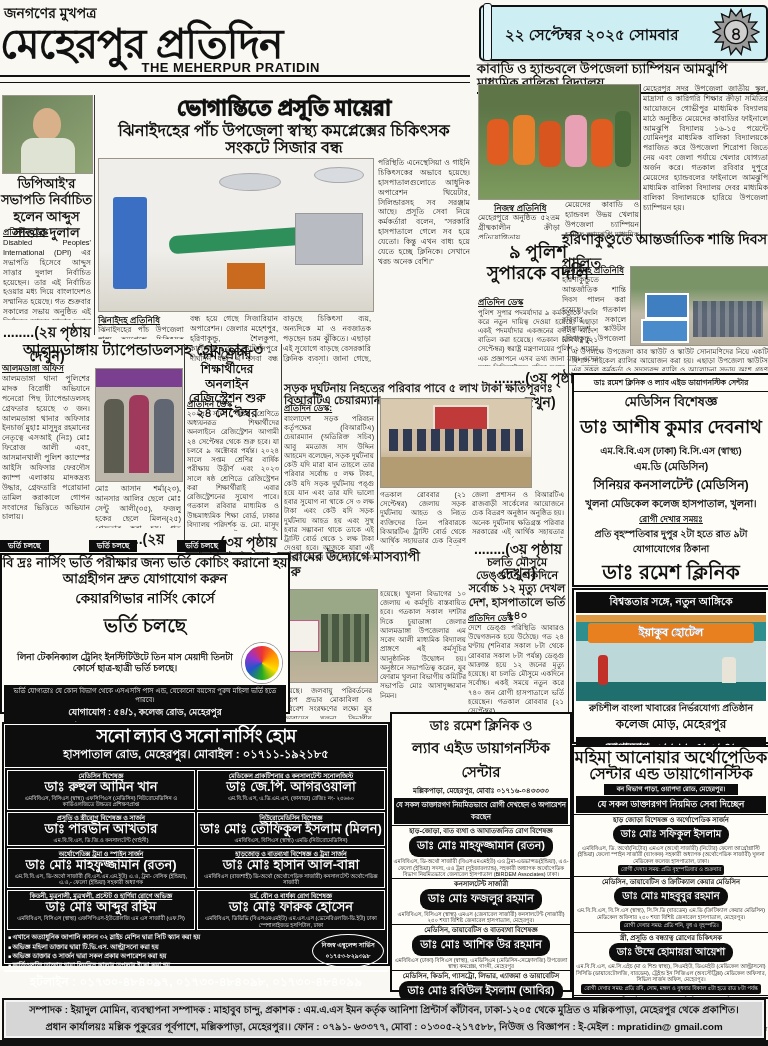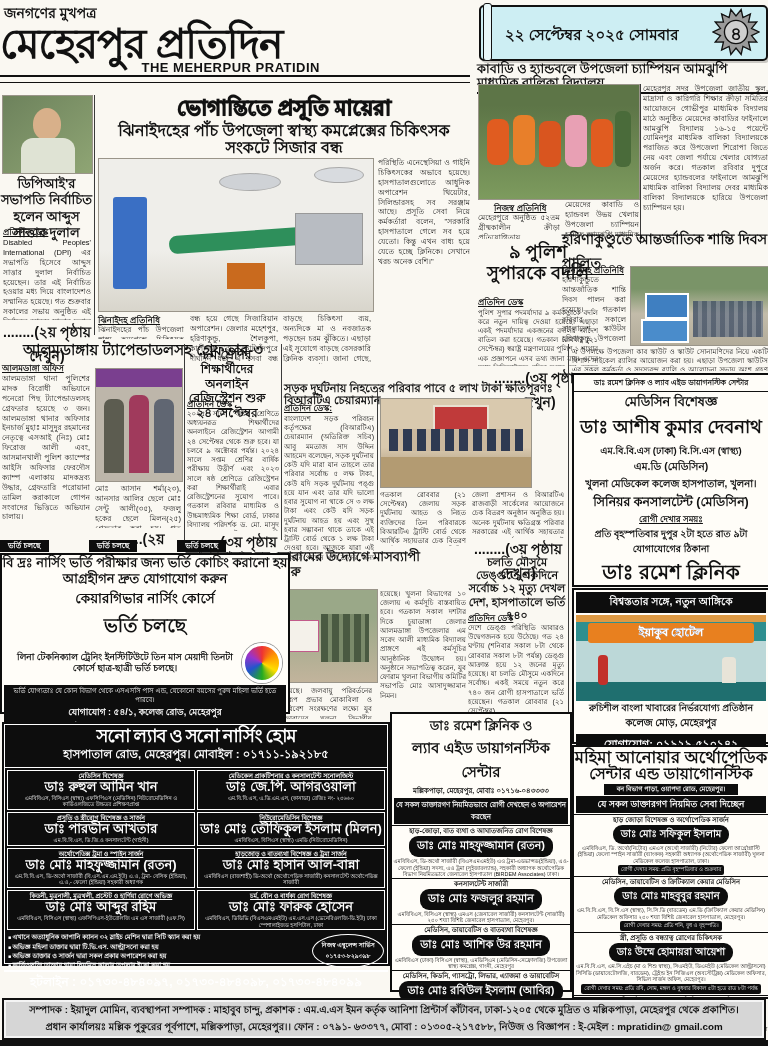--- a/index.html
+++ b/index.html
@@ -174,39 +174,39 @@
       <div class="hc" style="font-size:9px;">মোবাইল : ০১৭০৫-৬৭৪৪৮২, ০১৯৫৬-৬৬৪৩৩৭</div>
     </div>
   </div>
 
   <div class="b adb" style="left:572px;top:373px;width:194px;height:210px;text-align:center;">
     <div style="font-size:7.5px;font-weight:700;border-bottom:1px solid #111;padding:2px 0;">ডাঃ রমেশ ক্লিনিক ও ল্যাব এইড ডায়াগনস্টিক সেন্টার</div>
     <div style="font-size:13px;font-weight:800;">মেডিসিন বিশেষজ্ঞ</div>
     <div style="font-size:18px;font-weight:800;">ডাঃ আশীষ কুমার দেবনাথ</div>
     <div style="font-size:9.5px;font-weight:700;">এম.বি.বি.এস (ঢাকা) বি.সি.এস (স্বাস্থ্য)</div>
     <div style="font-size:10.5px;font-weight:700;">এম.ডি  (মেডিসিন)</div>
+    <div style="font-size:12.5px;font-weight:800;">সিনিয়র কনসালটেন্ট (মেডিসিন)</div>
     <div style="font-size:10px;font-weight:700;">খুলনা মেডিকেল কলেজ হাসপাতাল, খুলনা।</div>
-    <div style="font-size:12.5px;font-weight:800;">সিনিয়র কনসালটেন্ট (মেডিসিন)</div>
     <div style="font-size:8.5px;font-weight:700;text-decoration:underline;">রোগী দেখার সময়ঃ</div>
     <div style="font-size:9.5px;font-weight:700;">প্রতি বৃহস্পতিবার দুপুর ২টা হতে রাত ৯টা</div>
     <div style="font-size:9.5px;font-weight:700;">যোগাযোগের ঠিকানা</div>
     <div style="font-size:20px;font-weight:800;">ডাঃ রমেশ ক্লিনিক</div>
     <div style="font-size:9.5px;font-weight:700;">মল্লিকপাড়া, মেহেরপুর। মোবাইল ০১৭১৬-০৪৩৩৩৩</div>
     <div style="font-size:11px;font-weight:800;">সিরিয়ালের জন্য ঃ ০১৩০৫-৭৫৬২৭৩</div>
   </div>
 
   <div class="b adb" style="left:572px;top:588px;width:194px;height:152px;">
     <div class="strip" style="font-size:10.5px;padding:2px 0;margin:2px;">বিশ্বস্ততার সঙ্গে, নতুন আঙ্গিকে</div>
     <div style="position:relative;height:86px;margin:0 2px;background:linear-gradient(#d94 8%,#2f8f8f 8% 30%,#bcd8d8 30% 78%,#1f6f6f 78%);overflow:hidden;">
       <div style="position:absolute;left:12px;top:8px;right:12px;height:20px;background:#e8801f;border-radius:3px;display:flex;align-items:center;justify-content:center;color:#1b3f8f;font-weight:800;font-size:11px;-webkit-text-stroke:.3px #fff;">ইয়াকুব হোটেল</div>
       <div style="position:absolute;left:22px;top:40px;width:10px;height:30px;background:#c2302a;border-radius:4px;"></div>
       <div style="position:absolute;right:30px;top:42px;width:14px;height:26px;background:#e8e4d8;border-radius:4px 4px 0 0;"></div>
     </div>
     <div class="hc" style="font-size:9.3px;line-height:1.25;margin-top:2px;">রুচিশীল বাংলা খাবারের নির্ভরযোগ্য প্রতিষ্ঠান</div>
-    <div class="hc" style="font-size:10px;font-family:Liberation Serif, serif;">কলেজ মোড়, মেহেরপুর</div>
+    <div class="hc" style="font-size:12px;">কলেজ মোড়, মেহেরপুর</div>
     <div class="strip" style="font-size:11px;padding:2px 0;margin:2px;">যোগাযোগ: ০১৯২৯-৫১০১৪২</div>
   </div>
 
   <div class="b inv" style="left:2px;top:722px;width:384px;height:240px;border:2px solid #0d0d0d;box-shadow:inset 0 0 0 1px #fff;">
     <div class="hc" style="font-size:18px;letter-spacing:-1px;line-height:1.05;margin-top:3px;">সনো ল্যাব ও সনো নার্সিং হোম</div>
     <div class="hc" style="font-size:11.5px;border-bottom:1px solid #fff;padding-bottom:2px;">হাসপাতাল রোড, মেহেরপুর। মোবাইল : ০১৭১১-১৯২১৮৫</div>
     <div class="sono-grid" style="margin:2px 3px;">
       <div class="sono-cell">
           <div class="sono-spec">মেডিসিন বিশেষজ্ঞ</div>
           <div class="sono-name">ডাঃ রুহুল আমিন খান</div>

